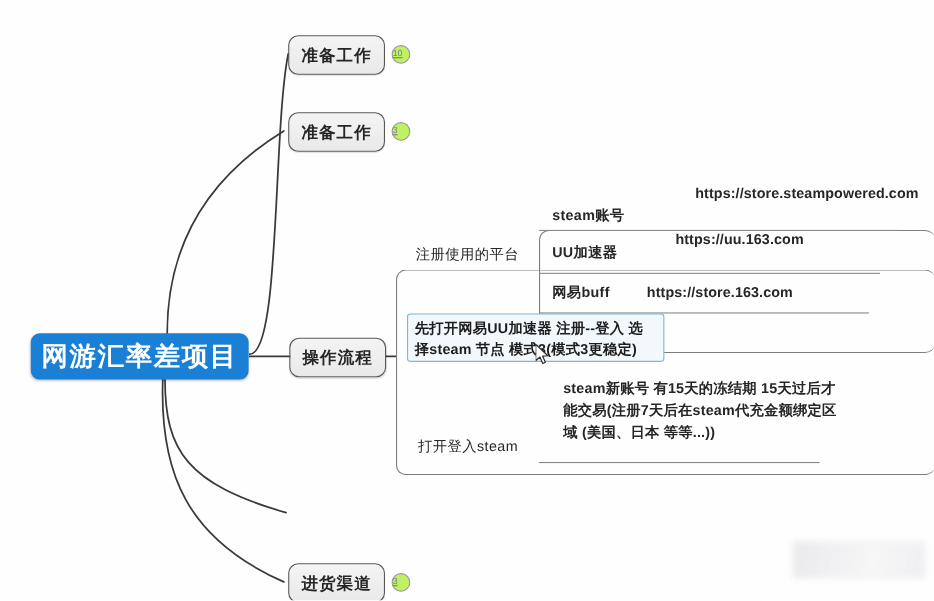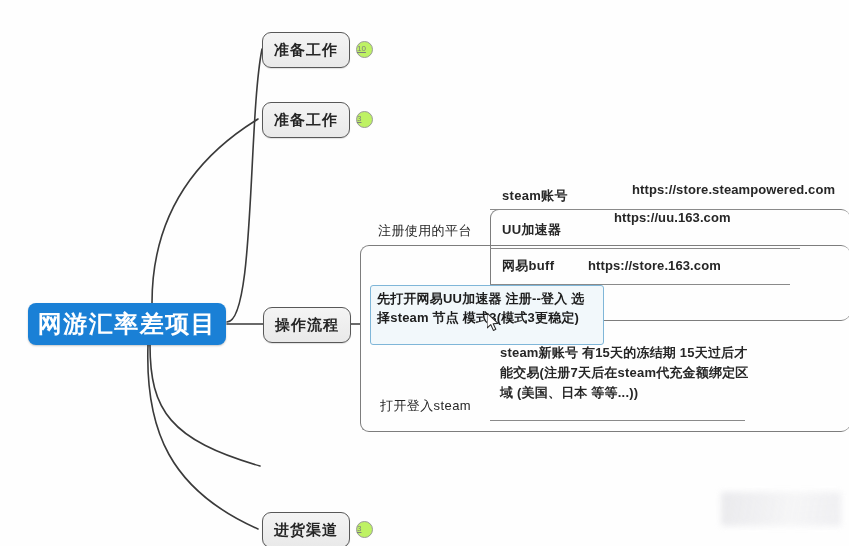--- a/index.html
+++ b/index.html
@@ -125,39 +125,39 @@
     font-weight: bold;
     letter-spacing: .1px;
   }
 
   
   .note-selected {
     position: absolute;
     left: 370px;
     top: 285px;
     width: 234px;
-    height: 60px;
+    height: 44px;
     border: 1.4px solid #7fb6d8;
     background: #f2f8fb;
     border-radius: 3px;
     box-sizing: border-box;
     padding: 3px 5px 0 6px;
   }
   .note-selected .txt {
     font-size: 13px;
     font-weight: bold;
     color: #1d1d1d;
     line-height: 19px;
     letter-spacing: .2px;
     display: block;
   }
 
   .note-plain {
     position: absolute;
-    left: 500px;
+    left: 512px;
     top: 343px;
     width: 250px;
     font-size: 13px;
     font-weight: bold;
     color: #262626;
     line-height: 20px;
     letter-spacing: .2px;
   }
 
   
@@ -235,21 +235,21 @@
   <div class="divider-line" style="left:490px; top:209px; width:330px;"></div>
   <div class="divider-line" style="left:490px; top:248px; width:310px;"></div>
   <div class="divider-line" style="left:490px; top:284px; width:300px;"></div>
   <div class="divider-line" style="left:490px; top:420px; width:255px;"></div>
 
   <div class="plain-topic" style="left:378px; top:222px;">注册使用的平台</div>
 
   <div class="plain-topic" style="left:380px; top:397px;">打开登入steam</div>
 
   <div class="cell" style="left:502px; top:186px;">steam账号</div>
-  <div class="cell url" style="left:600px; top:180px; width:212px; line-height:19px;padding-left:32px;">https://store.steampowered.com</div>
+  <div class="cell url" style="left:600px; top:166px; width:212px; line-height:19px;padding-left:32px;">https://store.steampowered.com</div>
 
   <div class="cell" style="left:502px; top:220px;">UU加速器</div>
   <div class="cell url" style="left:594px; top:208px;padding-left:20px;">https://uu.163.com</div>
 
   <div class="cell" style="left:502px; top:256px;">网易buff</div>
   <div class="cell url" style="left:588px; top:256px;">https://store.163.com</div>
 
   <div class="note-selected" style="border-color: rgb(127, 182, 216); background: rgb(242, 248, 251);">
     <span class="txt">先打开网易UU加速器 注册--登入 选</span>
     <span class="txt">择steam 节点 模式3(模式3更稳定)</span>

